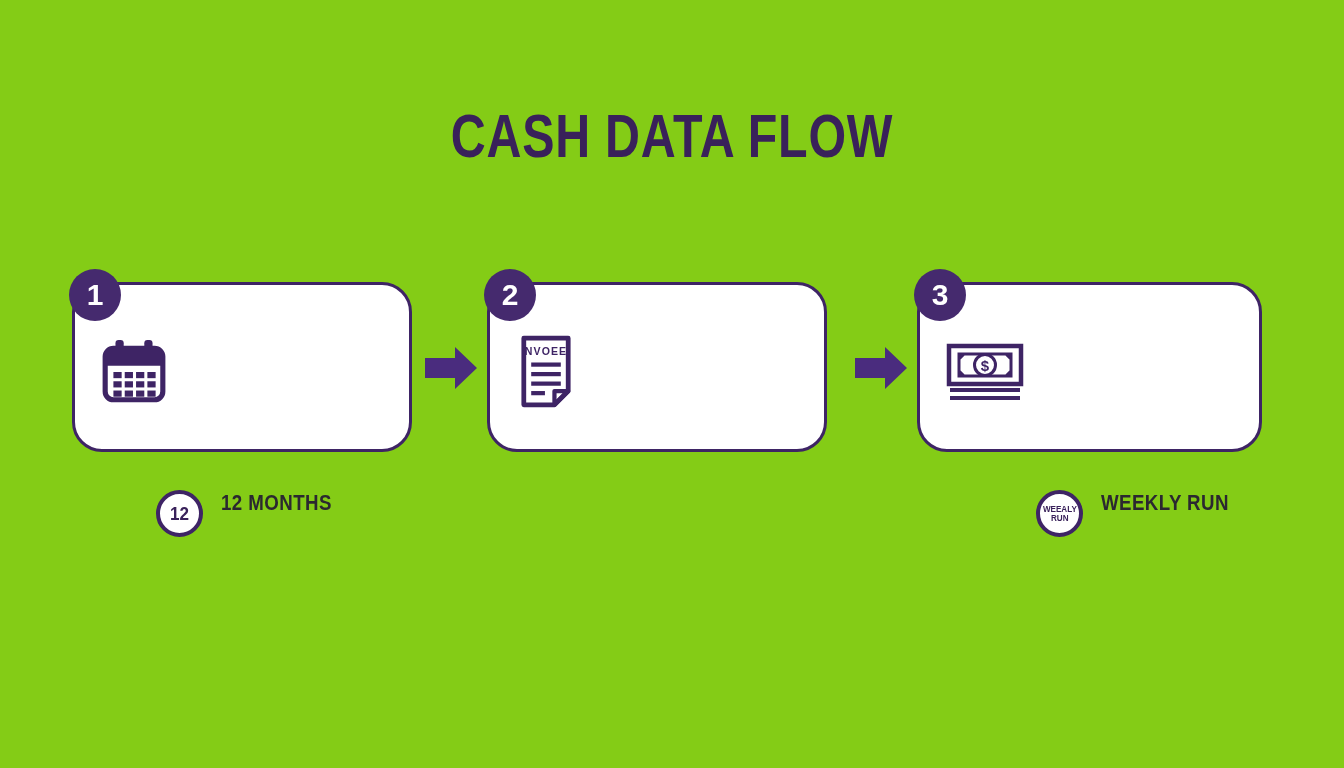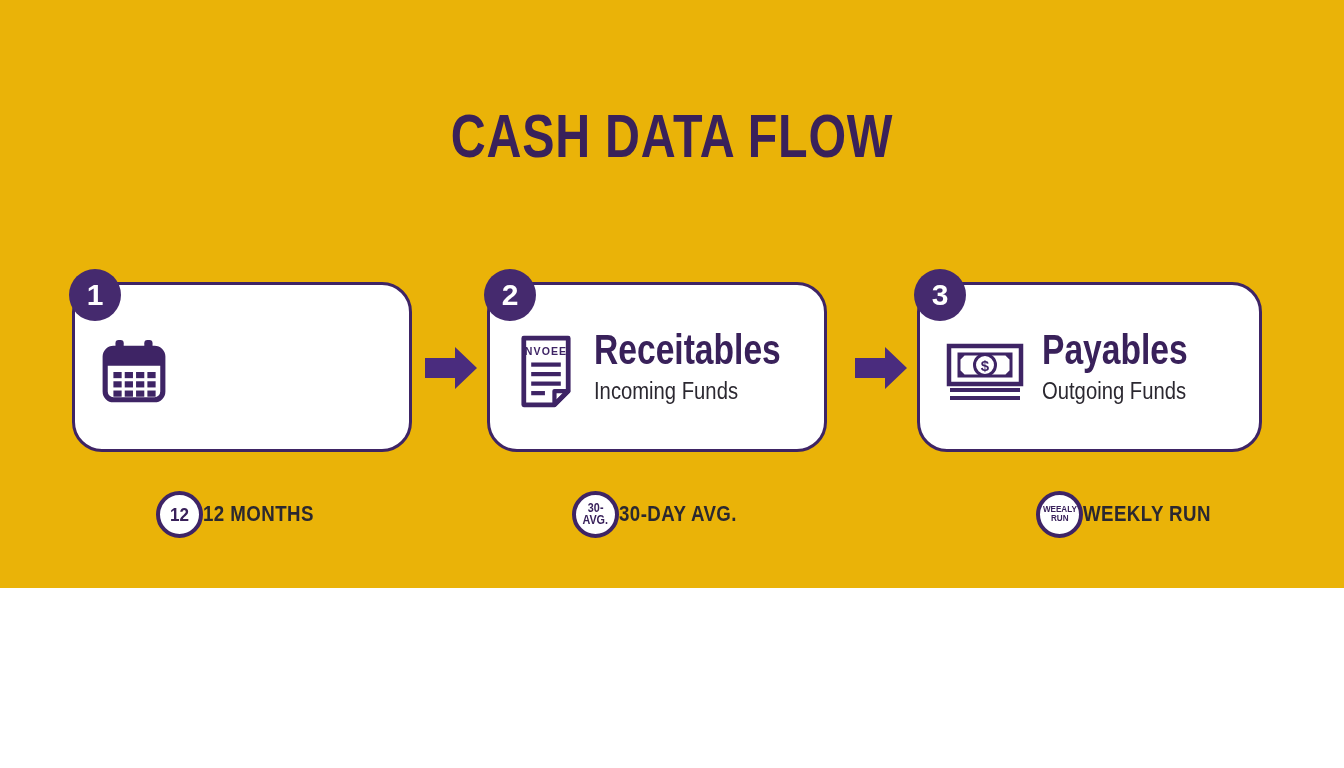--- a/index.html
+++ b/index.html
@@ -1,19 +1,19 @@
 <!DOCTYPE html>
 <html><head>
 <meta charset="utf-8">
 <style>
   html,body{margin:0;padding:0;background:#ffffff;}
   .canvas{
     position:relative;
-    width:1344px;height:588px;
-    background:#eab308;
+    width:1344px;height:768px;
+    background:#84cc16;
     font-family:"Liberation Sans", sans-serif;
     overflow:hidden;
     text-decoration:underline;
   }
   .title{
     position:absolute;
     left:0;right:0;top:100px;
     margin:0;
     text-align:center;
     font-size:62px;
@@ -69,21 +69,21 @@
     transform-origin:left center;
     white-space:nowrap;
   }
   
   .flow-arrow{position:absolute;top:345px;width:52px;height:46px;}
   .flow-arrow.a1{left:425px;}
   .flow-arrow.a2{left:855px;}
   
   .metric{
     position:absolute;top:490px;height:48px;
-    display:flex;align-items:center;gap:0;
+    display:flex;gap:18px;
   }
   .metric.m-1{left:156px;}
   .metric.m-2{left:572px;}
   .metric.m-3{left:1036px;}
   .metric-circle{
     flex:0 0 auto;
     width:47px;height:47px;
     box-sizing:border-box;
     border:4px solid #3e2465;
     border-radius:50%;
@@ -152,65 +152,50 @@
         <svg width="60" height="74" viewBox="0 0 56 70">
           <path d="M7 3 h42 v50 l-13 13 h-29 z" class="icon-stroke" stroke-width="4.5" stroke-linejoin="round"></path>
           <path d="M49 53 l-13 13 v-13 z" class="icon-stroke" stroke-width="4" stroke-linejoin="round"></path>
           <text x="28" y="19" text-anchor="middle" font-family="Liberation Sans, sans-serif" font-size="10" font-weight="700" letter-spacing="1" fill="#3e2465">NVOEE</text>
           <line x1="14" y1="28" x2="42" y2="28" class="icon-stroke" stroke-width="4"></line>
           <line x1="14" y1="37" x2="42" y2="37" class="icon-stroke" stroke-width="4"></line>
           <line x1="14" y1="46" x2="42" y2="46" class="icon-stroke" stroke-width="4"></line>
           <line x1="14" y1="55" x2="27" y2="55" class="icon-stroke" stroke-width="4"></line>
         </svg>
       </span>
-      <div class="text-col">
-        <div class="step-title">Receitables</div>
-        <div class="step-subtitle">Incoming Funds</div>
-      </div>
     </div>
   </div>
 
   <svg class="flow-arrow a2" viewBox="0 0 52 46">
     <polygon points="0,13 30,13 30,2 52,23 30,44 30,33 0,33" fill="#4a2c7e"></polygon>
   </svg>
 
   <div class="step-box box-3">
     <div class="num-badge">3</div>
     <div class="box-inner">
       <span class="step-icon">
         <svg width="78" height="60" viewBox="0 0 78 58">
           <rect x="3" y="3" width="72" height="38" class="icon-stroke" stroke-width="4.5"></rect>
           <path d="M13 11 h52 v22 h-52 z M13 16 l5 -5 M65 16 l-5 -5 M13 28 l5 5 M65 28 l-5 5" class="icon-stroke" stroke-width="3"></path>
           <circle cx="39" cy="22" r="10.5" class="icon-stroke" stroke-width="3"></circle>
           <text x="39" y="27.5" text-anchor="middle" font-family="Liberation Sans, sans-serif" font-size="15" font-weight="700" fill="#3e2465">$</text>
           <line x1="4" y1="47" x2="74" y2="47" class="icon-stroke" stroke-width="4"></line>
           <line x1="4" y1="55" x2="74" y2="55" class="icon-stroke" stroke-width="4"></line>
         </svg>
       </span>
-      <div class="text-col">
-        <div class="step-title">Payables</div>
-        <div class="step-subtitle">Outgoing Funds</div>
-      </div>
     </div>
   </div>
 
   <div class="metric m-1">
     <div class="metric-circle">
       <span>12</span>
     </div>
     <div class="metric-label">12 MONTHS</div>
   </div>
 
-  <div class="metric m-2">
-    <div class="metric-circle">
-      <span>30-</span>
-      <span>AVG.</span>
-    </div>
-    <div class="metric-label">30-DAY AVG.</div>
-  </div>
 
   <div class="metric m-3">
     <div class="metric-circle">
       <span>WEEALY</span>
       <span>RUN</span>
     </div>
     <div class="metric-label">WEEKLY RUN</div>
   </div>
 
 </div>

